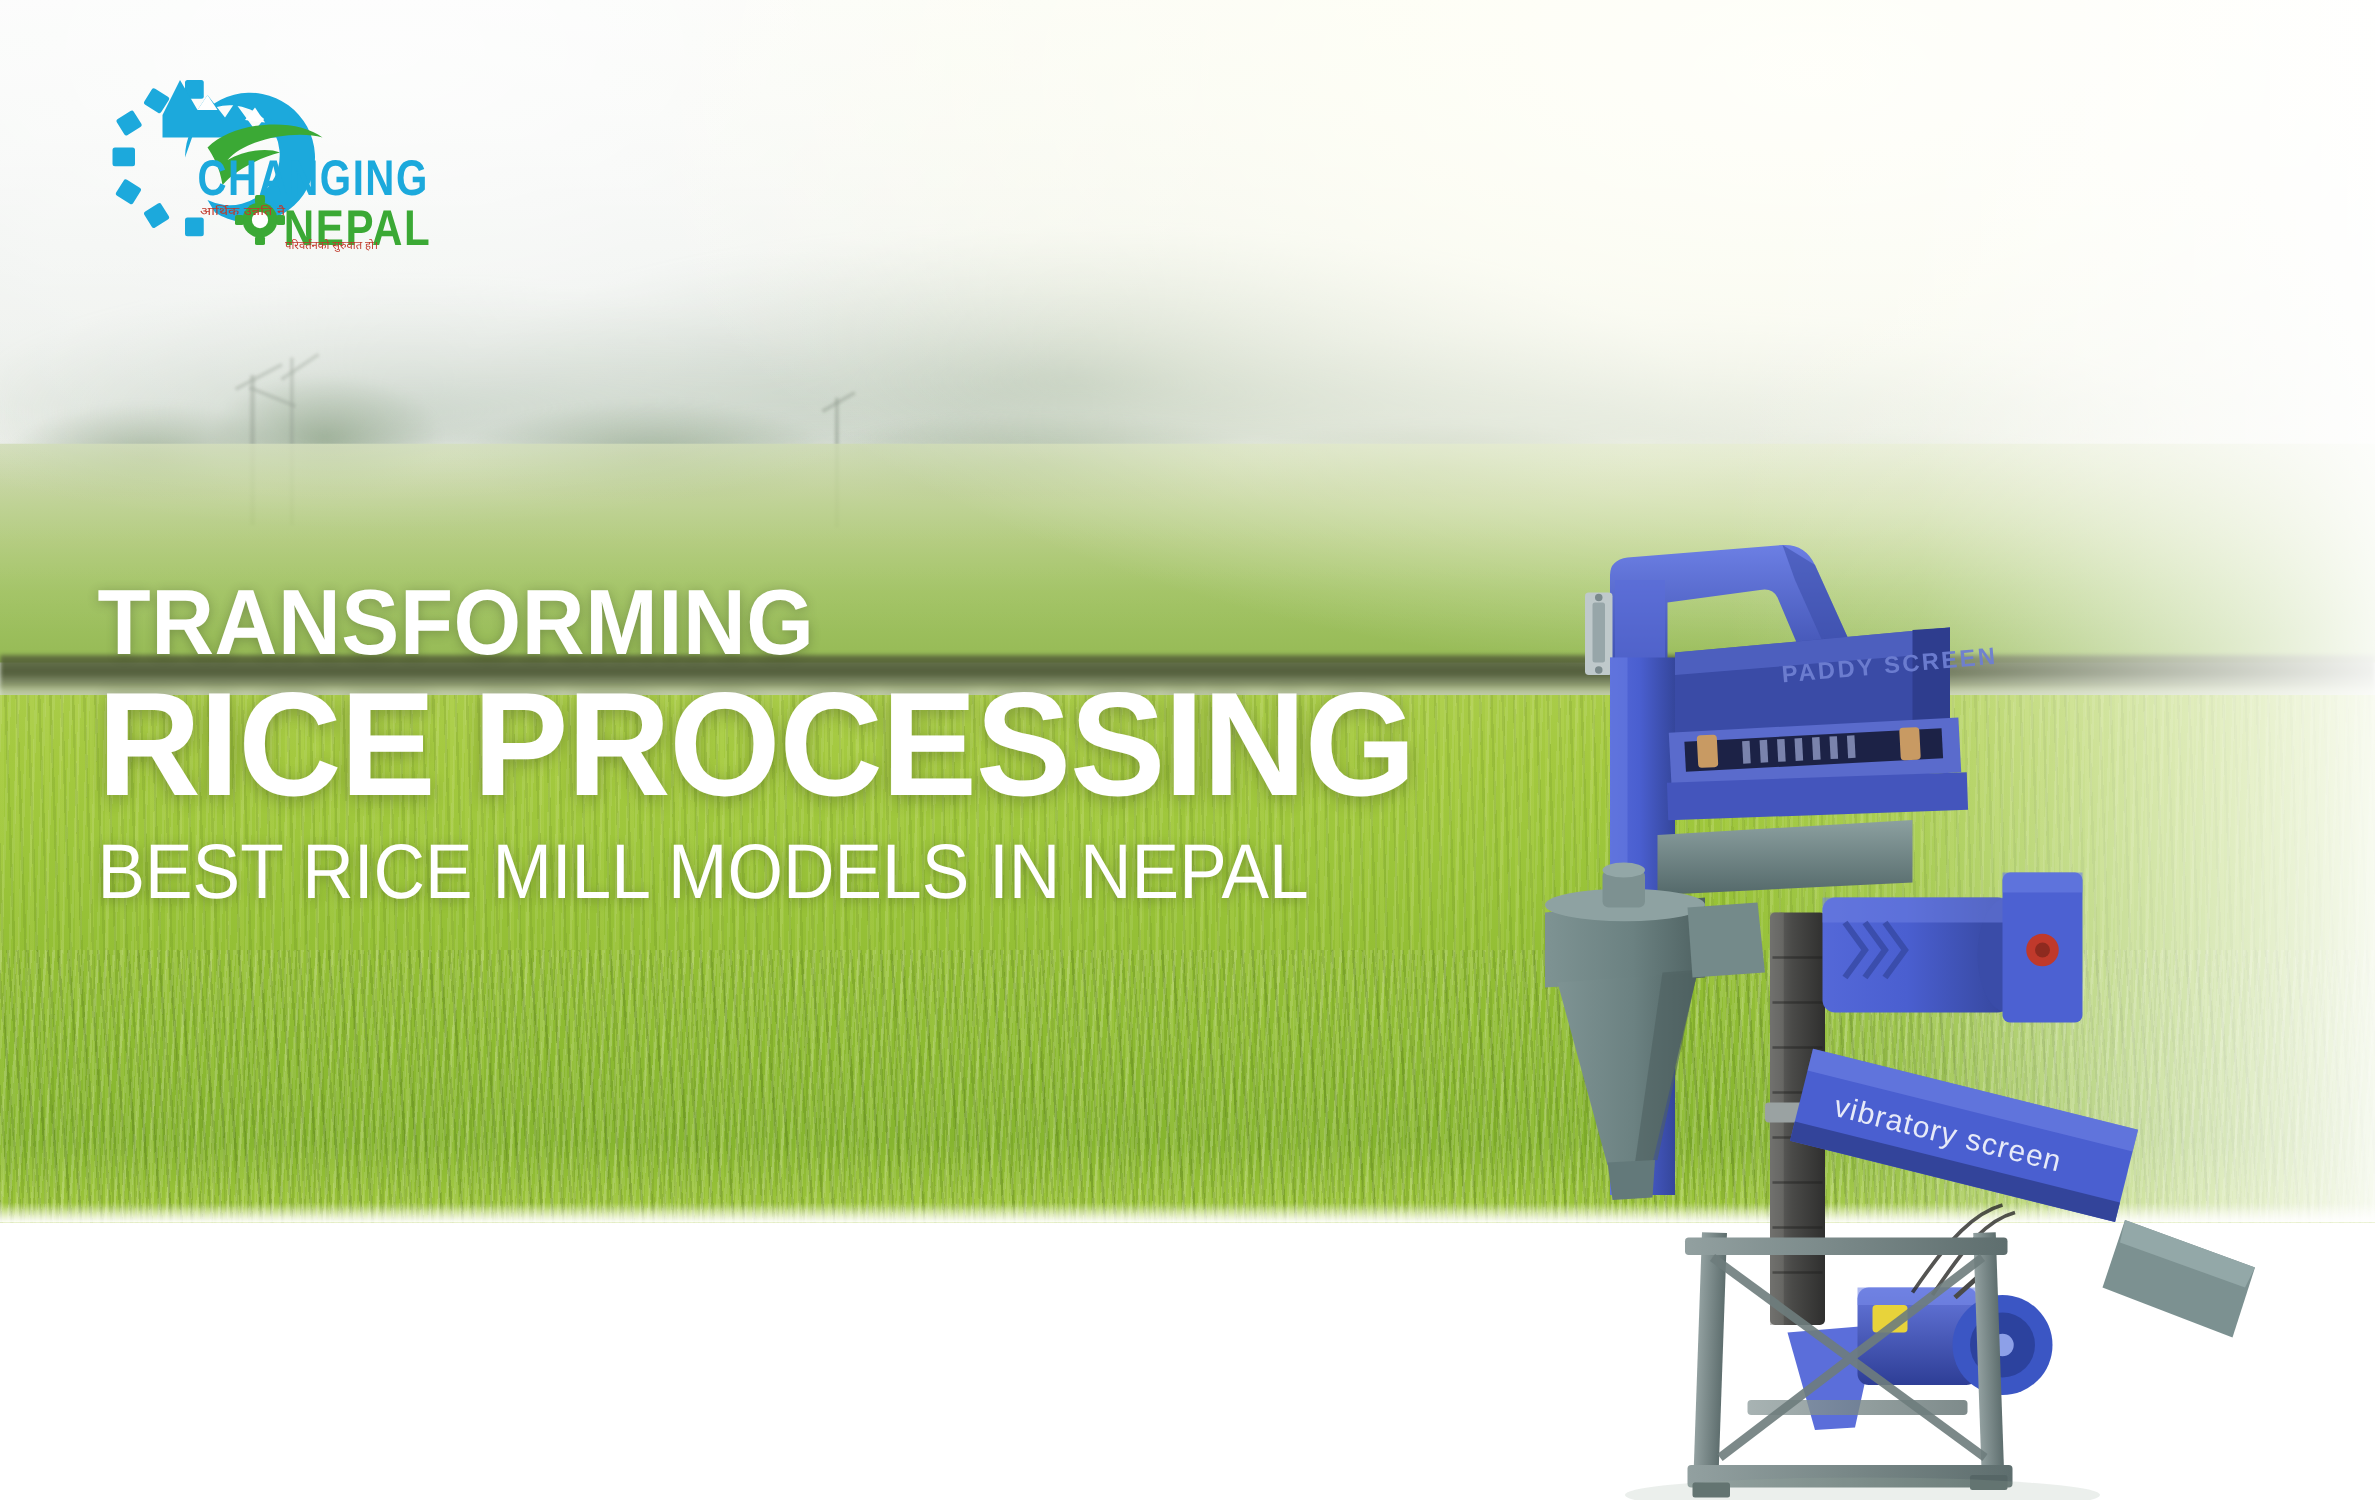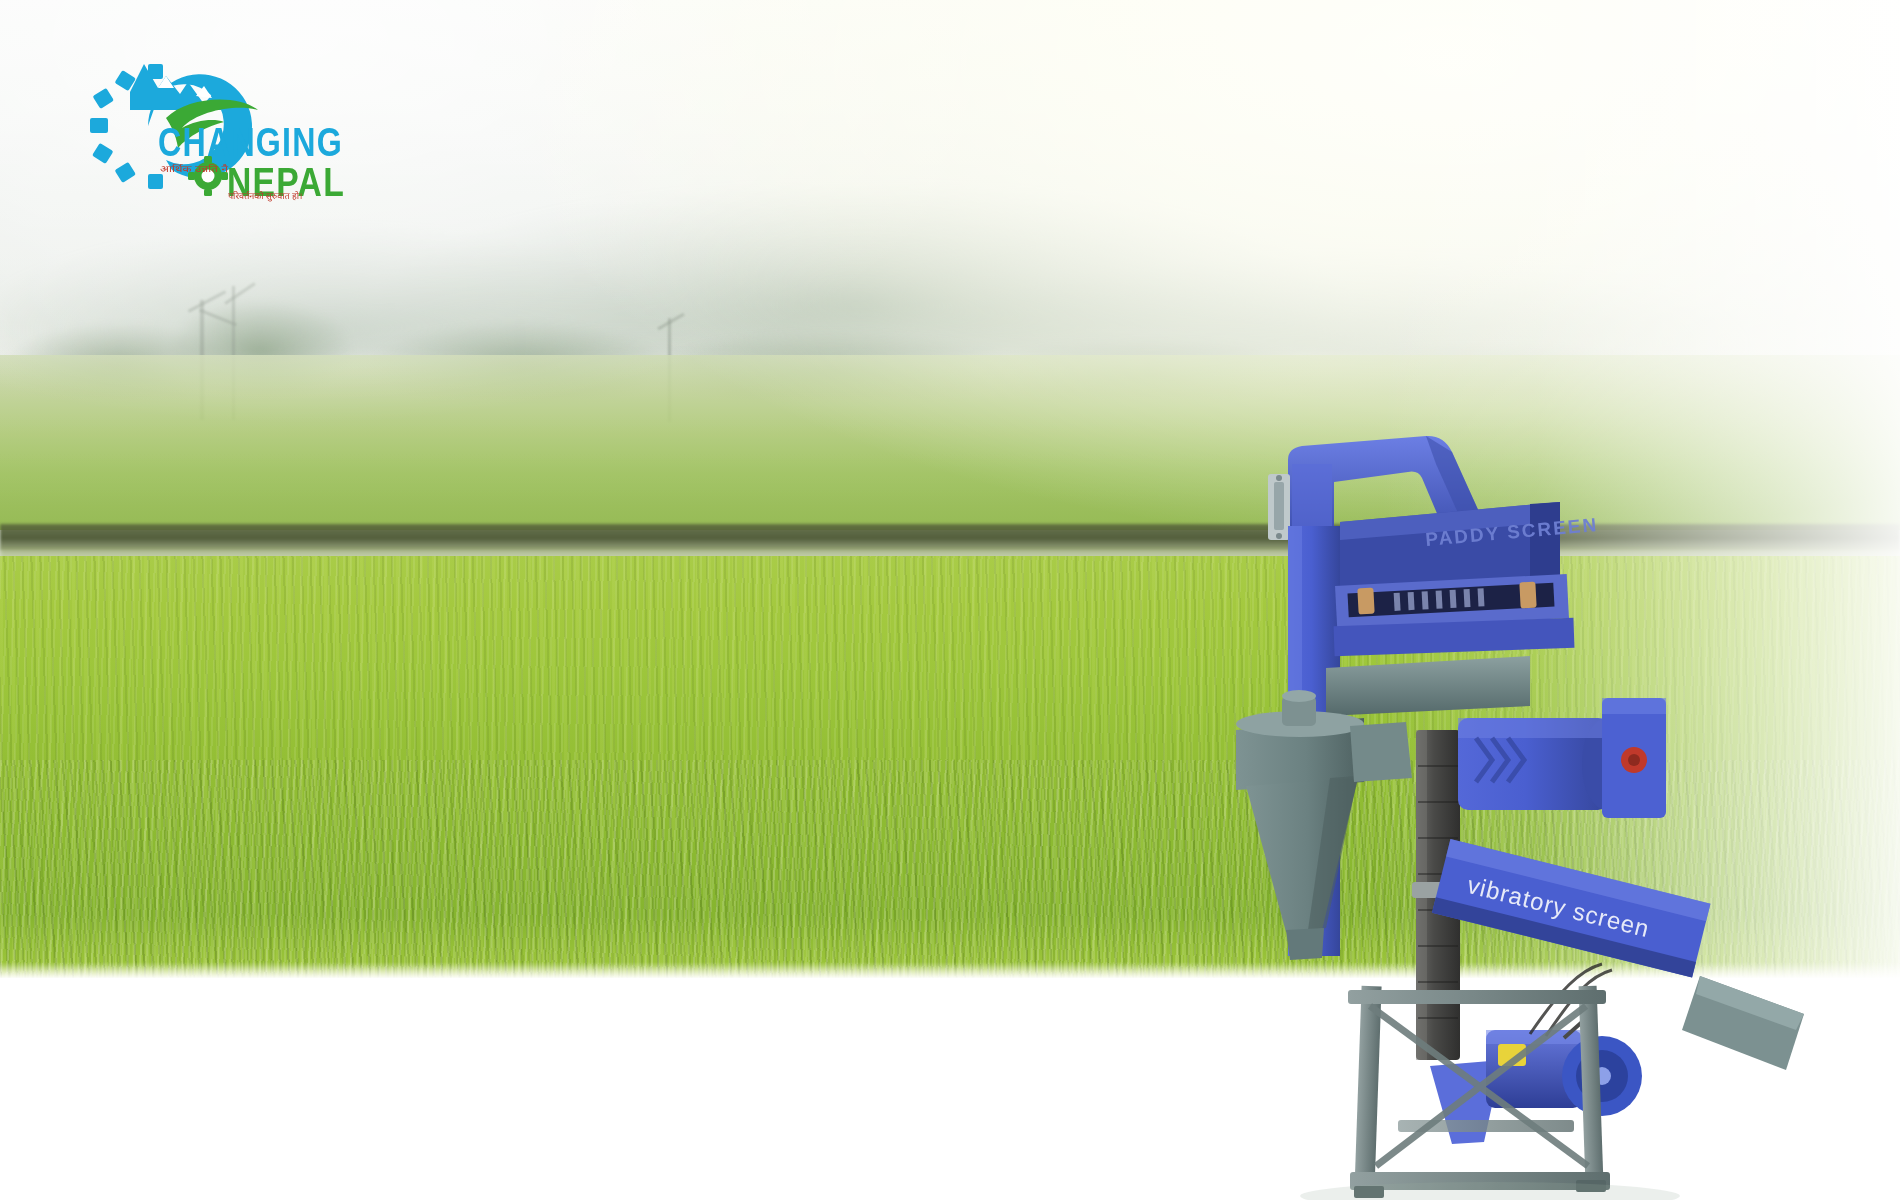--- a/index.html
+++ b/index.html
@@ -223,20 +223,25 @@
       <text x="96" y="108" fill="#1CA9DC" font-family="Liberation Sans, sans-serif" font-size="40" font-weight="700" letter-spacing="1.5" style="font-stretch:condensed" textLength="185" lengthAdjust="spacingAndGlyphs">CHANGING</text>
 
       <text x="98" y="124" fill="#C0392B" font-family="DejaVu Sans, sans-serif" font-size="9" textLength="68" lengthAdjust="spacingAndGlyphs">आर्थिक उन्नति नै</text>
 
       <text x="165" y="148" fill="#3BA935" font-family="Liberation Sans, sans-serif" font-size="40" font-weight="700" letter-spacing="1.5" textLength="118" lengthAdjust="spacingAndGlyphs">NEPAL</text>
     </svg>
 
     <div style="position:absolute;left:166px;top:141px;font-family:Liberation Serif, serif;font-size:9px;color:#C0392B;white-space:nowrap;">परिवर्तनको सुरुवात हो।</div>
   </div>
 
+  <div class="headline">
+    <div class="h-kicker">TRANSFORMING</div>
+    <div class="h-main">RICE PROCESSING</div>
+    <div class="h-sub">BEST RICE MILL MODELS IN NEPAL</div>
+  </div>
 
   <div class="machine">
     <svg width="600" height="770" viewBox="0 0 600 770" xmlns="http://www.w3.org/2000/svg">
       <defs>
         <linearGradient id="gBlue" x1="0" y1="0" x2="1" y2="0">
           <stop offset="0%" stop-color="#5468D8"></stop>
           <stop offset="45%" stop-color="#4A5FD0"></stop>
           <stop offset="100%" stop-color="#35469B"></stop>
         </linearGradient>
         <linearGradient id="gBlueT" x1="0" y1="0" x2="0" y2="1">

